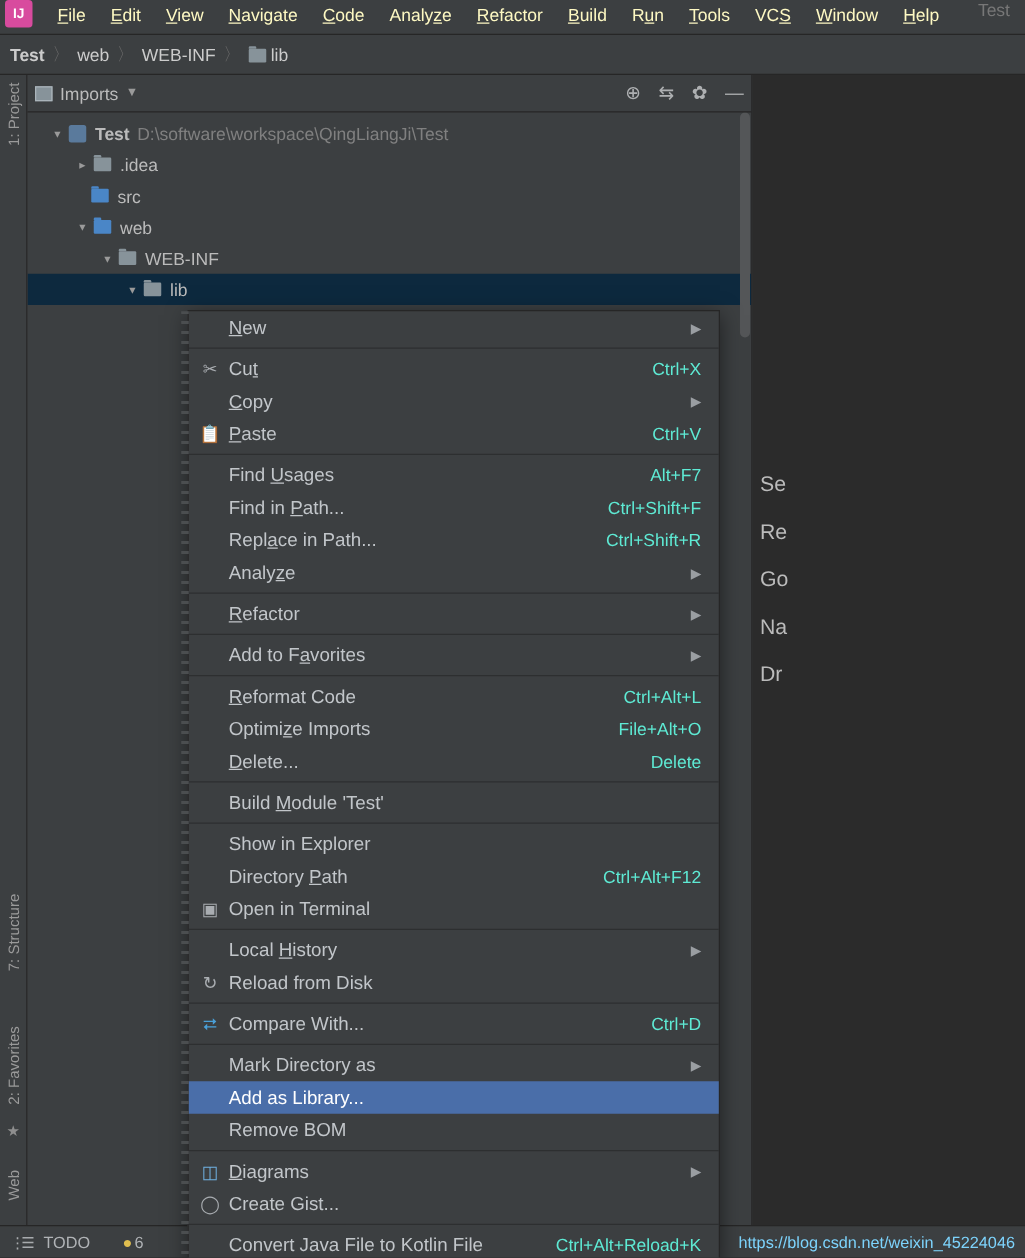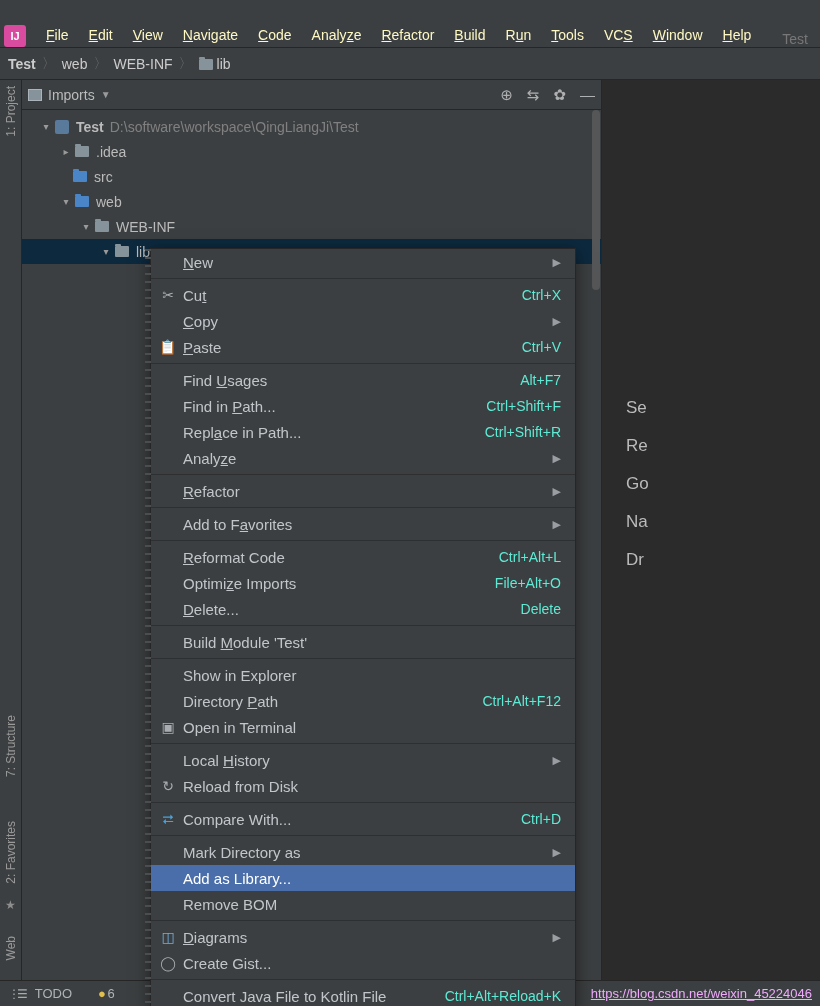--- a/index.html
+++ b/index.html
@@ -1,20 +1,20 @@
 <!DOCTYPE html>
 <html><head>
 <meta charset="utf-8">
 <style>
 * { margin: 0; padding: 0; box-sizing: border-box; font-family: "Segoe UI", Arial, sans-serif; user-select: none; }
 html, body { width: 820px; height: 1006px; overflow: hidden; background: #2b2b2b; color: #bbbbbb; font-size: 13px; }
 body { display: flex; flex-direction: column; position: relative; }
 
 
-.menubar { height: 48px; background: #3c3f41; display: flex; align-items: flex-end; padding: 0 4px; border-bottom: 1px solid #262626; }
+.menubar { height: 28px; background: #3c3f41; display: flex; align-items: flex-start; padding: 0 4px; border-bottom: 1px solid #262626; }
 .menubar .app-icon { width: 22px; height: 22px; background: #d84b9e; border-radius: 3px; margin-right: 10px; display:flex; align-items:center; justify-content:center; font-size:11px; font-weight:bold; color:#fff; }
 .menubar .menu-item { padding: 4px 10px; color: #fef9c3; font-size: 14px; cursor: default; }
 .menubar .menu-item u { text-decoration: underline; }
 .menubar .trail { margin-left: auto; color: #777; font-size: 14px; padding-right:8px;}
 
 
 .crumbbar { height: 32px; background: #3c3f41; display: flex; align-items: center; padding: 0 8px; border-bottom: 1px solid #262626; font-size: 14px; }
 .crumbbar .crumb { color: #cccccc; }
 .crumbbar .sep { color: #6a6a6a; margin: 0 6px; font-size: 14px; }
 .folder-icon { display: inline-block; width: 14px; height: 11px; background: #87939a; border-radius: 1px; margin-right: 4px; vertical-align: -1px; position: relative; }
@@ -50,42 +50,42 @@
 .folder-sm::before { content:""; position:absolute; top:-2px; left:0; width:6px; height:2px; background:#87939a; border-radius:1px 1px 0 0; }
 .folder-blue { background:#4a86c7; }
 .folder-blue::before { background:#4a86c7; }
 .mod-ic { width:14px;height:14px; background:#5a7a9c; border-radius:2px; }
 
 
 .tree::after { content:""; position:absolute; right:1px; top:0; width:8px; height:180px; background:#545658; border-radius:4px; }
 
 
 .right { flex:1; background:#2b2b2b; padding: 300px 0 0 0; font-size:17px; color:#bbbbbb; overflow:hidden; }
-.right .hint { margin: 18px 0 18px 0; padding-left: 24px; }
+.right .hint { margin: 18px 0 18px 0; padding-left: 6px; }
 
 
 .ctx { position: absolute; left: 150px; top: 248px; width: 426px; background:#3c3f41; border:1px solid #262626; box-shadow: 0 4px 16px rgba(0,0,0,.5); z-index: 50; }
 .ctx .item { height: 26px; display:flex; align-items:center; padding: 0 14px 0 8px; font-size:15px; color:#c2c6ca; }
 .ctx .item .icn { width: 18px; text-align:center; margin-right: 6px; font-size:14px; color:#a9adb1; flex-shrink:0; }
 .ctx .item .lbl { flex:1; }
 .ctx .item .lbl u { text-decoration: underline; }
 .ctx .item .sc { color:#5eead4; font-size:14px; }
 .ctx .item .sub { color:#9a9ea2; font-size:11px; margin-left:8px; }
 .ctx .item.hi { background:#4a6ea9; color:#ffffff; }
 .ctx .item.hi .lbl { color:#ffffff; }
 .ctx .sepline { height:1px; background:#2d2f30; margin: 3px 0; }
 
 
 .ctx::before { content:""; position:absolute; left:-6px; top:0; width:6px; height:100%;
   background: repeating-linear-gradient(180deg,#4b4e50 0 2px, transparent 2px 8px);} 
 
 
 .status { height:26px; background:#3c3f41; border-top:1px solid #262626; display:flex; align-items:center; padding:0 8px; font-size:13px; color:#b0b3b6; position: relative; z-index: 40; }
 .status .left { display:flex; align-items:center; gap:10px; }
-.status .right-s { margin-left:auto; color:#f0abfc;text-decoration:underline; }
+.status .right-s { margin-left:auto; color:#7dd3fc; }
 .bullets::before { content:"⋮☰"; letter-spacing:-3px; font-size:12px; color:#a8abae;}
 .warn::before { content:"●"; color:#e0be4f; margin-right: -2px; }
 </style>
 </head>
 <body>
 
 <div class="menubar">
   <div class="app-icon">IJ</div>
   <div class="menu-item"><u>F</u>ile</div>
   <div class="menu-item"><u>E</u>dit</div>

